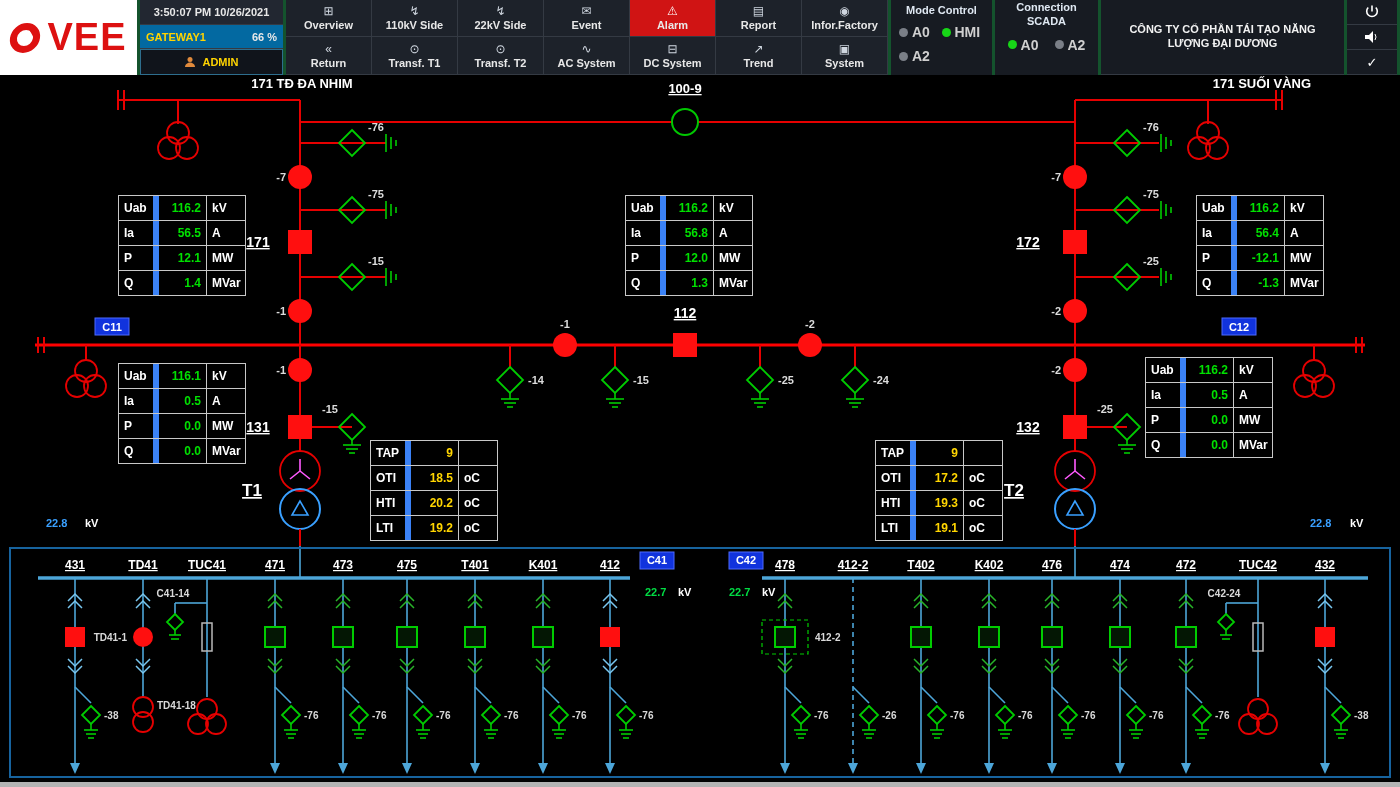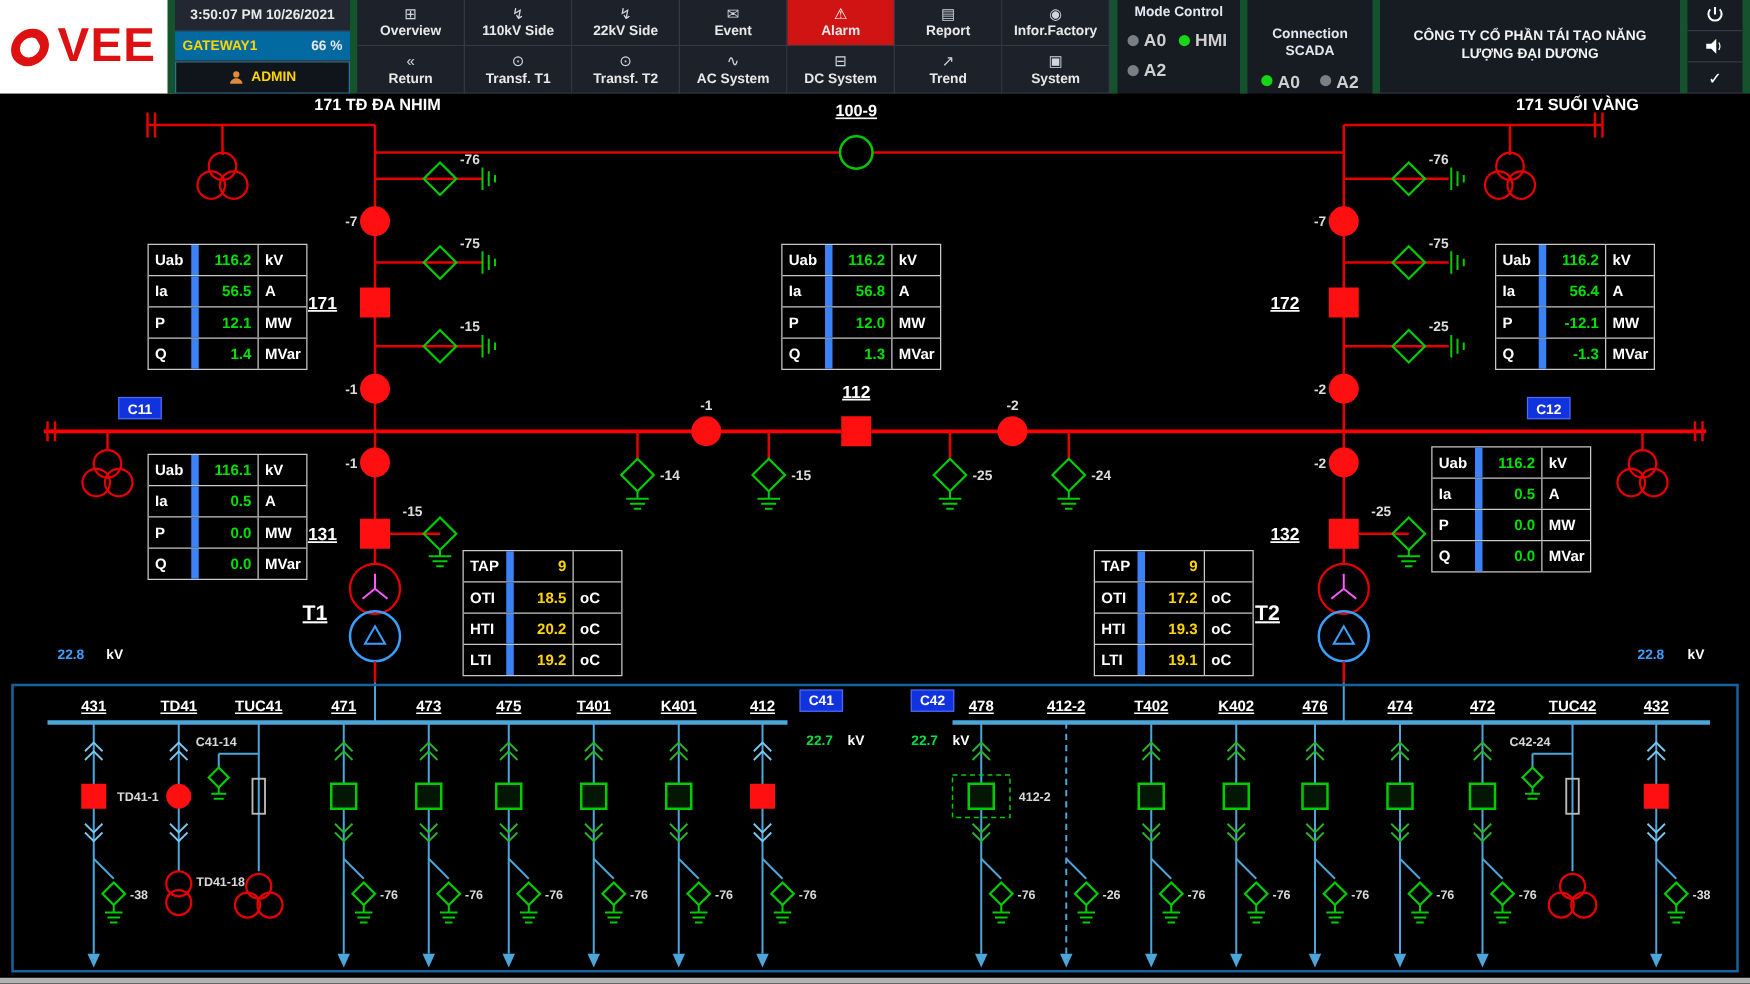--- a/index.html
+++ b/index.html
@@ -1,39 +1,39 @@
 <!DOCTYPE html>
 <html><head>
 <meta charset="utf-8">
 <title>SCADA HMI</title>
 <style>
   *{margin:0;padding:0;box-sizing:border-box}
   body{width:1400px;height:787px;background:#000;font-family:"Liberation Sans",sans-serif;overflow:hidden}
   
   .topbar{display:flex;height:75px;background:#171b22}
-  .topbar>div{border-right:6px solid #14532d}
+  .topbar>div{border-right:3px solid #14532d}
   .logo-box{width:140px;background:#fff;display:flex;align-items:center;justify-content:center;gap:7px}
   .logo-ring{width:30px;height:30px;border:7px solid #dd1111;border-radius:50%;position:relative;transform:skewX(-8deg)}
   .logo-ring::after{content:'';position:absolute;right:-10px;top:-4px;border:6px solid transparent;border-left-color:#dd1111;transform:rotate(-35deg)}
   .logo-text{color:#dd1111;font-size:38px;font-weight:bold;letter-spacing:1px}
   .status-box{width:146px;display:flex;flex-direction:column}
   .status-box .row{flex:1;display:flex;align-items:center;padding:0 6px;border-bottom:1px solid #343a43;font-size:11px;font-weight:bold;color:#e8e8e8;white-space:nowrap}
   .row.time{justify-content:center;background:#222731}
   .row.gw{background:#0369a1;justify-content:space-between}
   .gw-name{color:#ffd400}
   .row.admin{background:#10141b;justify-content:center;gap:6px;color:#ffd400;border:1px solid #2e6e8e}
   .nav-grid{display:grid;grid-template-columns:repeat(7,86px);grid-template-rows:37px 38px}
   .nav-btn{border-right:1px solid #343a43;border-bottom:1px solid #343a43;background:#1d222a;display:flex;flex-direction:column;align-items:center;justify-content:center;color:#e8e8e8;font-size:11px;font-weight:bold;cursor:pointer}
   .nav-btn .nav-icon{font-size:12px;line-height:1;margin-bottom:2px;color:#cfd6df;font-weight:normal}
   .nav-btn.active{background:#d01414}
   .nav-btn.active .nav-icon{color:#fff}
   .mode-box{width:104px}
   .conn-box{width:106px}
   .panel-title{font-size:11px;font-weight:bold;color:#dfe8f2;text-align:center;padding:4px 2px 2px}
-  .conn-title{padding:20px 8px 0;line-height:1.3}
+  .conn-title{padding:0 8px 0;line-height:1.3}
   .ind-grid{display:grid;grid-template-columns:1fr 1fr;row-gap:8px;padding:6px 8px}
   .ind{display:flex;align-items:center;gap:4px;font-size:14px;color:#cfcfcf;font-weight:bold}
   .ind em{font-style:normal}
   .dot{width:9px;height:9px;border-radius:50%;background:#7a7f87;display:inline-block}
   .dot.on{background:#17d617}
   .conn-inds{display:flex;justify-content:center;gap:16px;margin-top:8px}
   .company-box{width:246px;display:flex;flex-direction:row}
   .co-line1,.co-line2{flex:1;display:flex;align-items:center;justify-content:center;text-align:center;font-size:11px;font-weight:bold;color:#f2f2f2;padding:1px 8px;line-height:1.25}
   .co-line1{border-bottom:1px solid #343a43}
   .sys-box{flex:1;display:flex;flex-direction:column}

